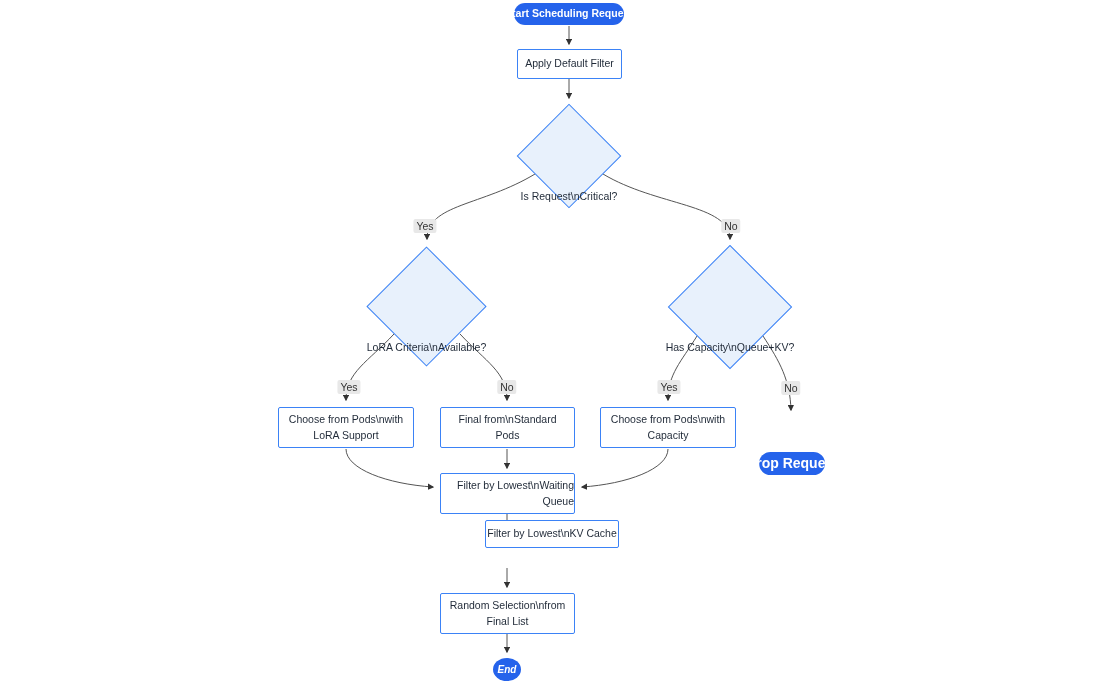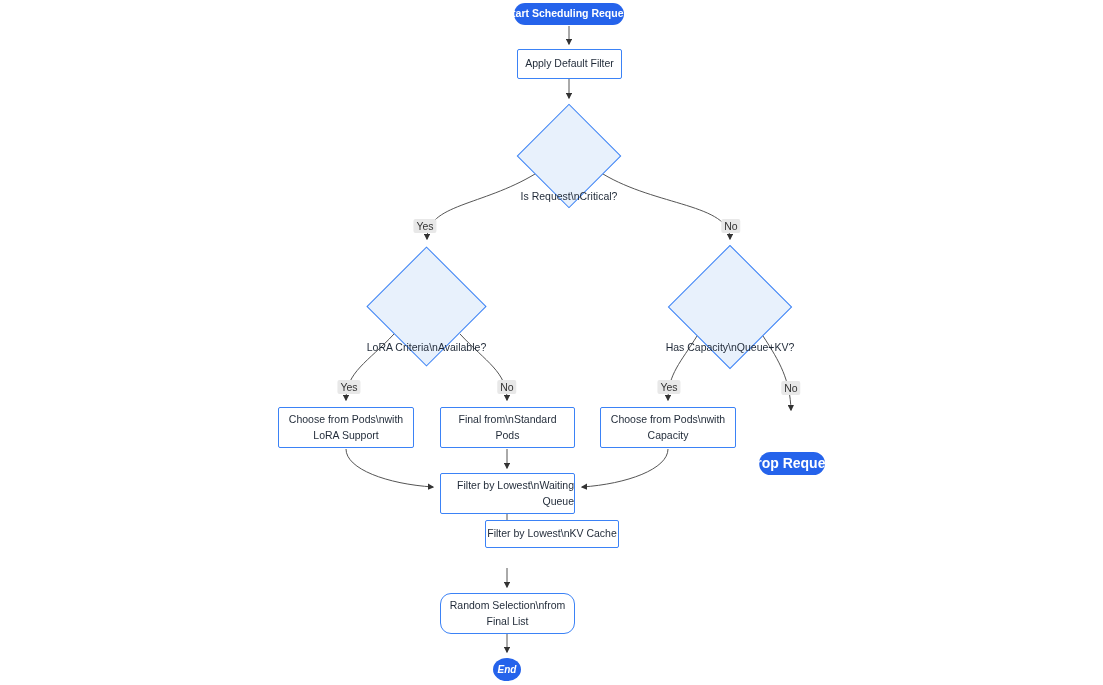--- a/index.html
+++ b/index.html
@@ -147,21 +147,21 @@
 
   <div class="node box" style="left:440px; top:473px; width:135px; height:41px;align-items:flex-end;">
     <span class="line">Filter by Lowest\nWaiting</span>
     <span class="line">Queue</span>
   </div>
 
   <div class="node box" style="left:440px; top:520px; width:134px; height:28px;margin-left:45px;">
     <span class="line">Filter by Lowest\nKV Cache</span>
   </div>
 
-  <div class="node box" style="left:440px; top:593px; width:135px; height:41px;border-radius:11px;">
+  <div class="node box" style="left:440px; top:593px; width:135px; height:41px;">
     <span class="line">Random Selection\nfrom</span>
     <span class="line">Final List</span>
   </div>
 
   <div class="node pill" style="left:493px; top:658px; width:28px; height:23px; font-size:10px; border-radius:50%;font-style:italic;">
     <span class="line">End</span>
   </div>
 
   <span class="edge-label" style="left:425px; top:226px;">Yes</span>
   <span class="edge-label" style="left:731px; top:226px;">No</span>

